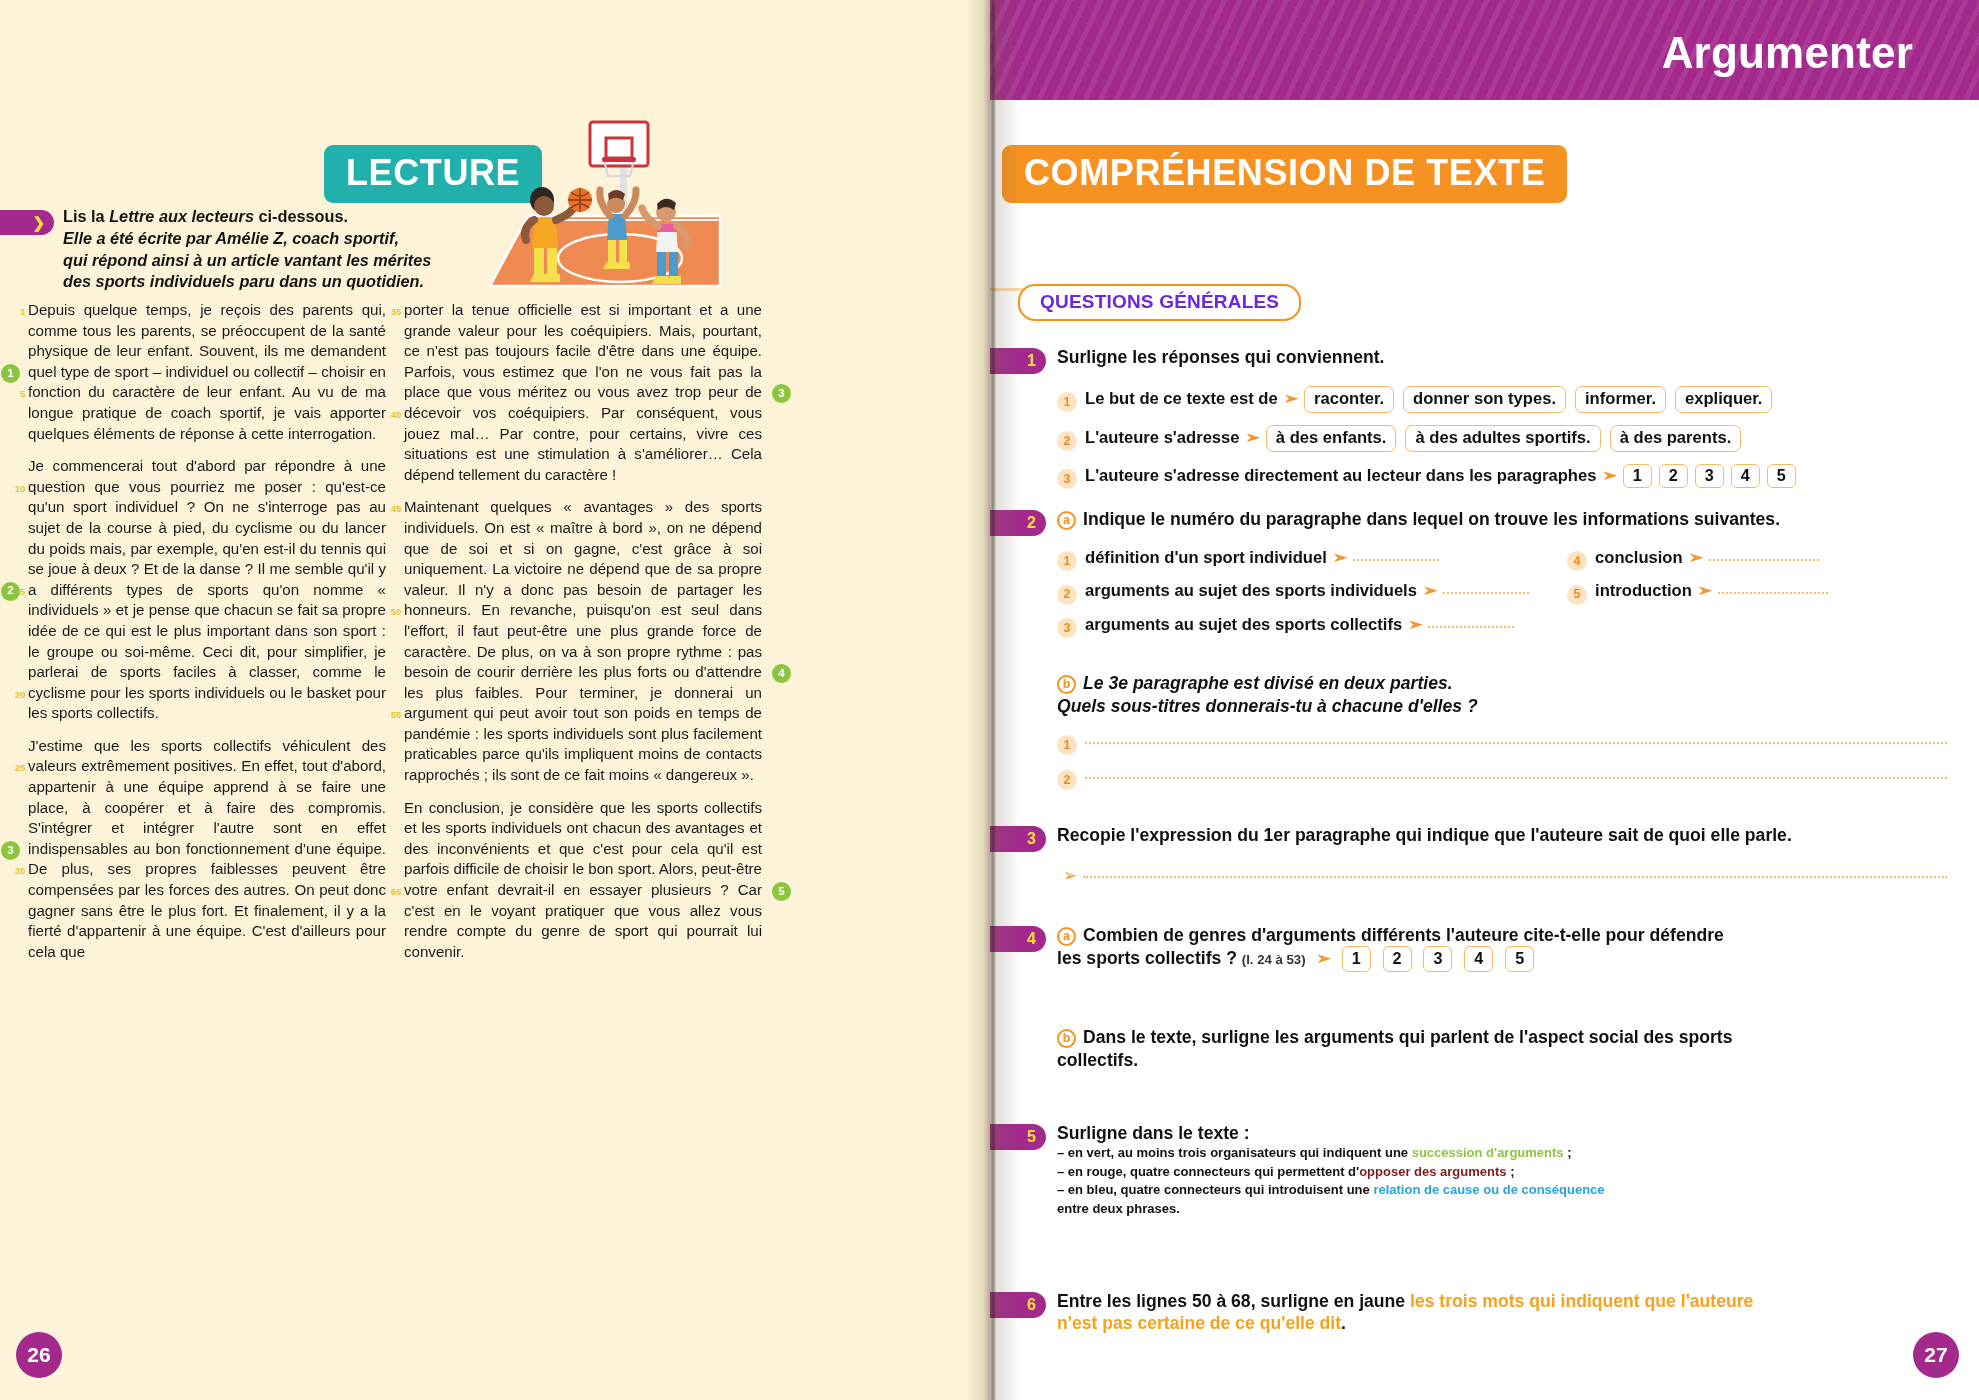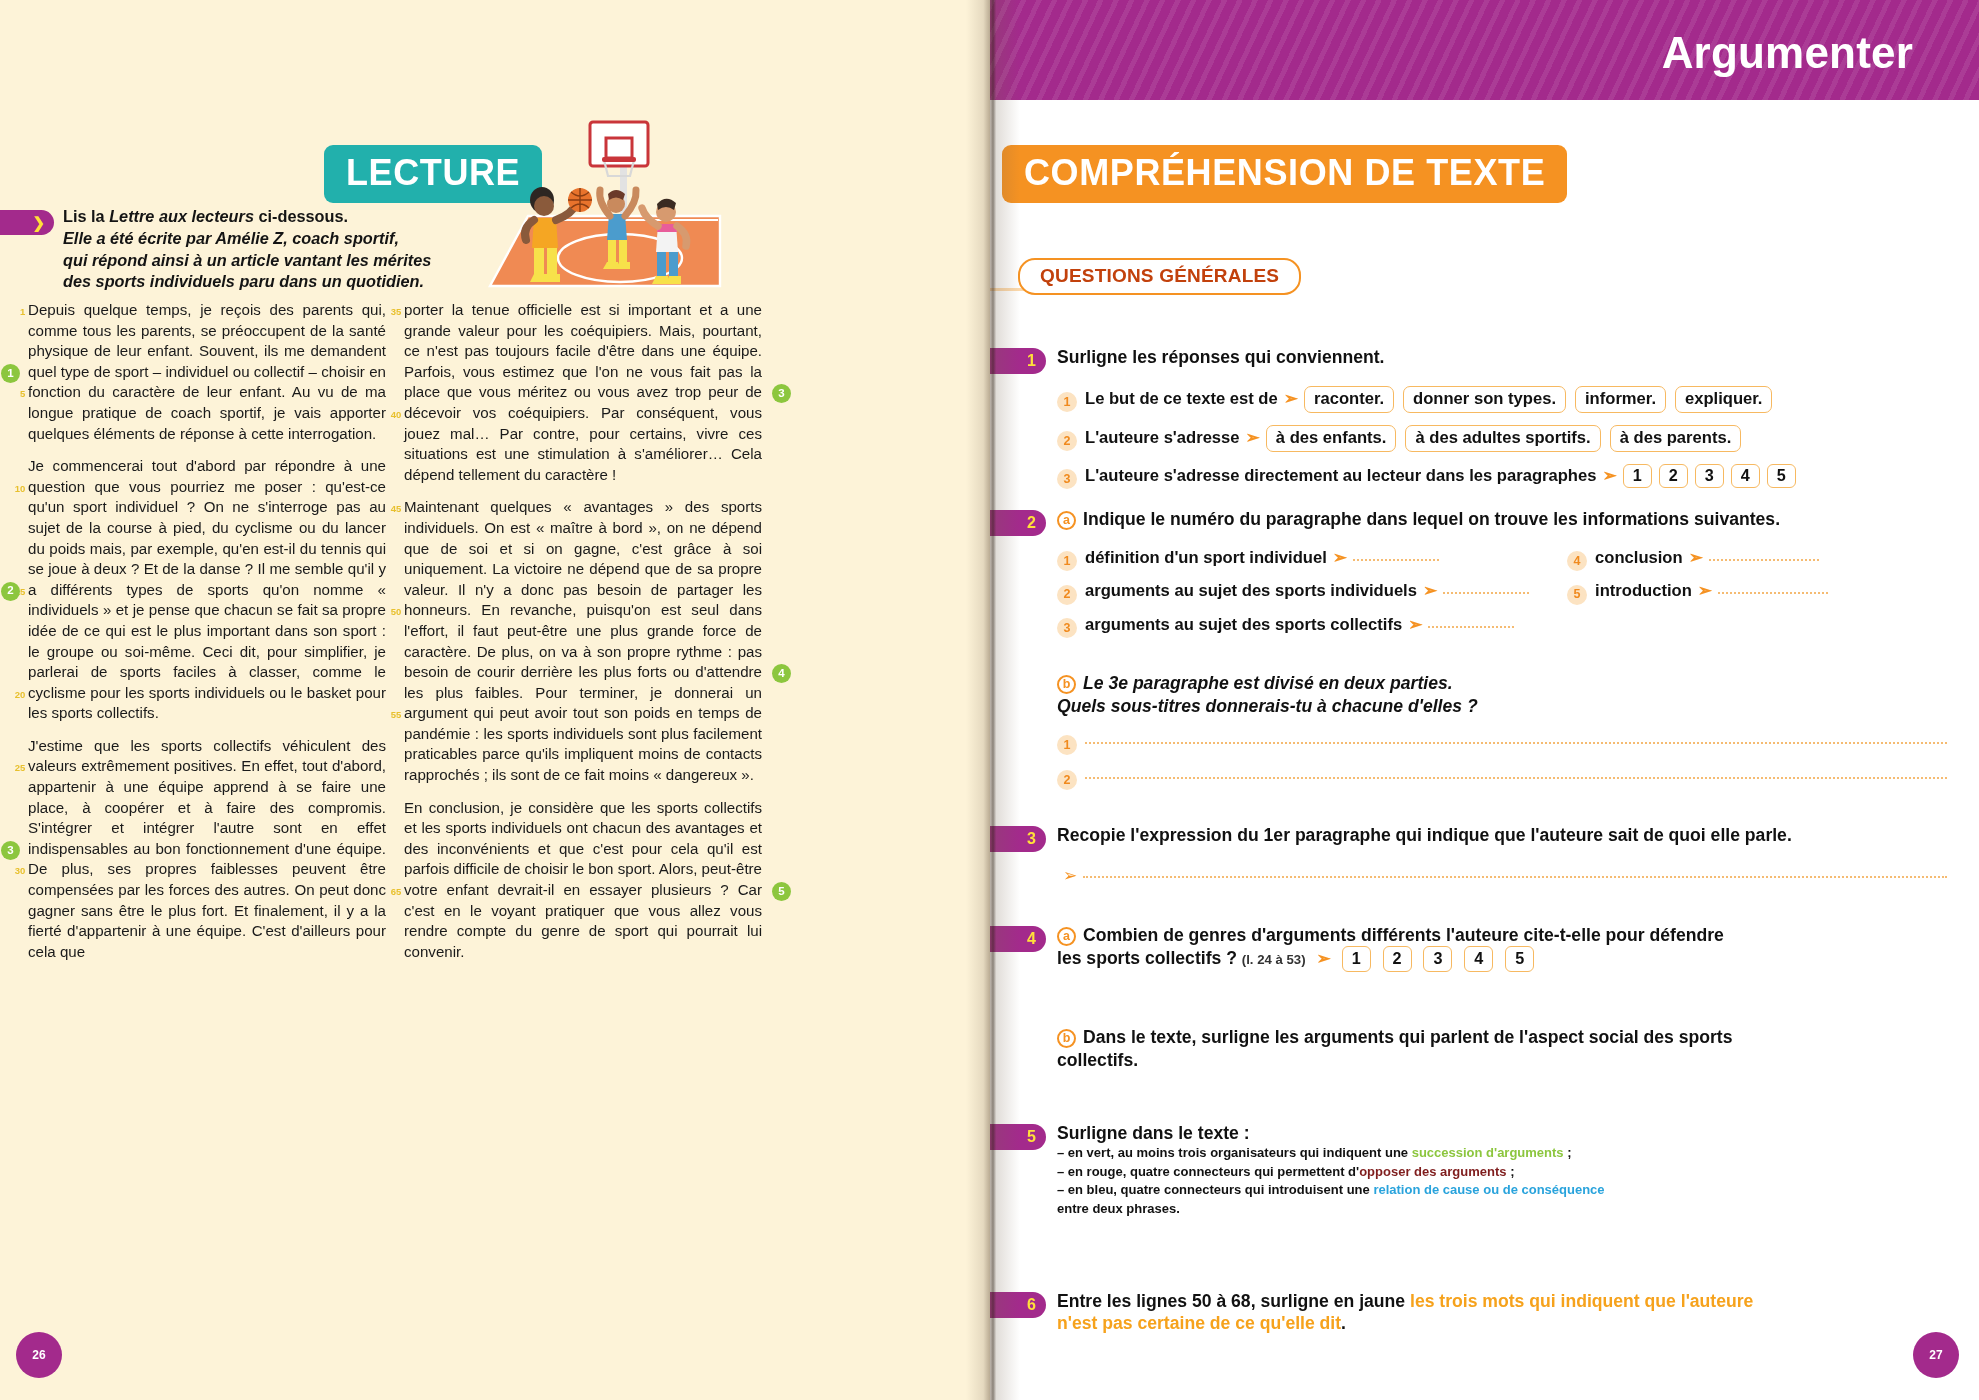--- a/index.html
+++ b/index.html
@@ -121,32 +121,32 @@
     display: flex; align-items: center; justify-content: center;
     line-height: 1;
   }
   .pmark.left { left: -27px; }
   .pmark.right { right: -29px; }
 
   
   .pgnum {
     position: absolute; bottom: 22px; width: 46px; height: 46px;
     border-radius: 50%; background: #a32a8c; color: #fff;
-    font-size: 12px; font-weight: 700;
+    font-size: 21px; font-weight: 700;
     display: flex; align-items: center; justify-content: center;
   }
   .pgnum-l { left: 16px; }
   .pgnum-r { right: 20px; }
 
   
   .sec-label {
-    position: absolute; left: 28px; top: 258px;
+    position: absolute; left: 28px; top: 284px;
     border: 2px solid #f59222; border-radius: 17px;
     padding: 5px 20px 6px 20px;
-    color: #c2410c; font-weight: 700; font-size: 19px;
+    color: #6d28d9; font-weight: 700; font-size: 19px;
     background: #fff; letter-spacing: 0.2px;
   }
   .sec-rule {
     position: absolute; left: 0px; top: 288px; width: 150px; height: 3px;
     background: #fcd9ac;
   }
 
   .qblock { position: absolute; left: 0px; width: 989px; }
   .qhead { display: flex; align-items: flex-start; }
   .qnum {

